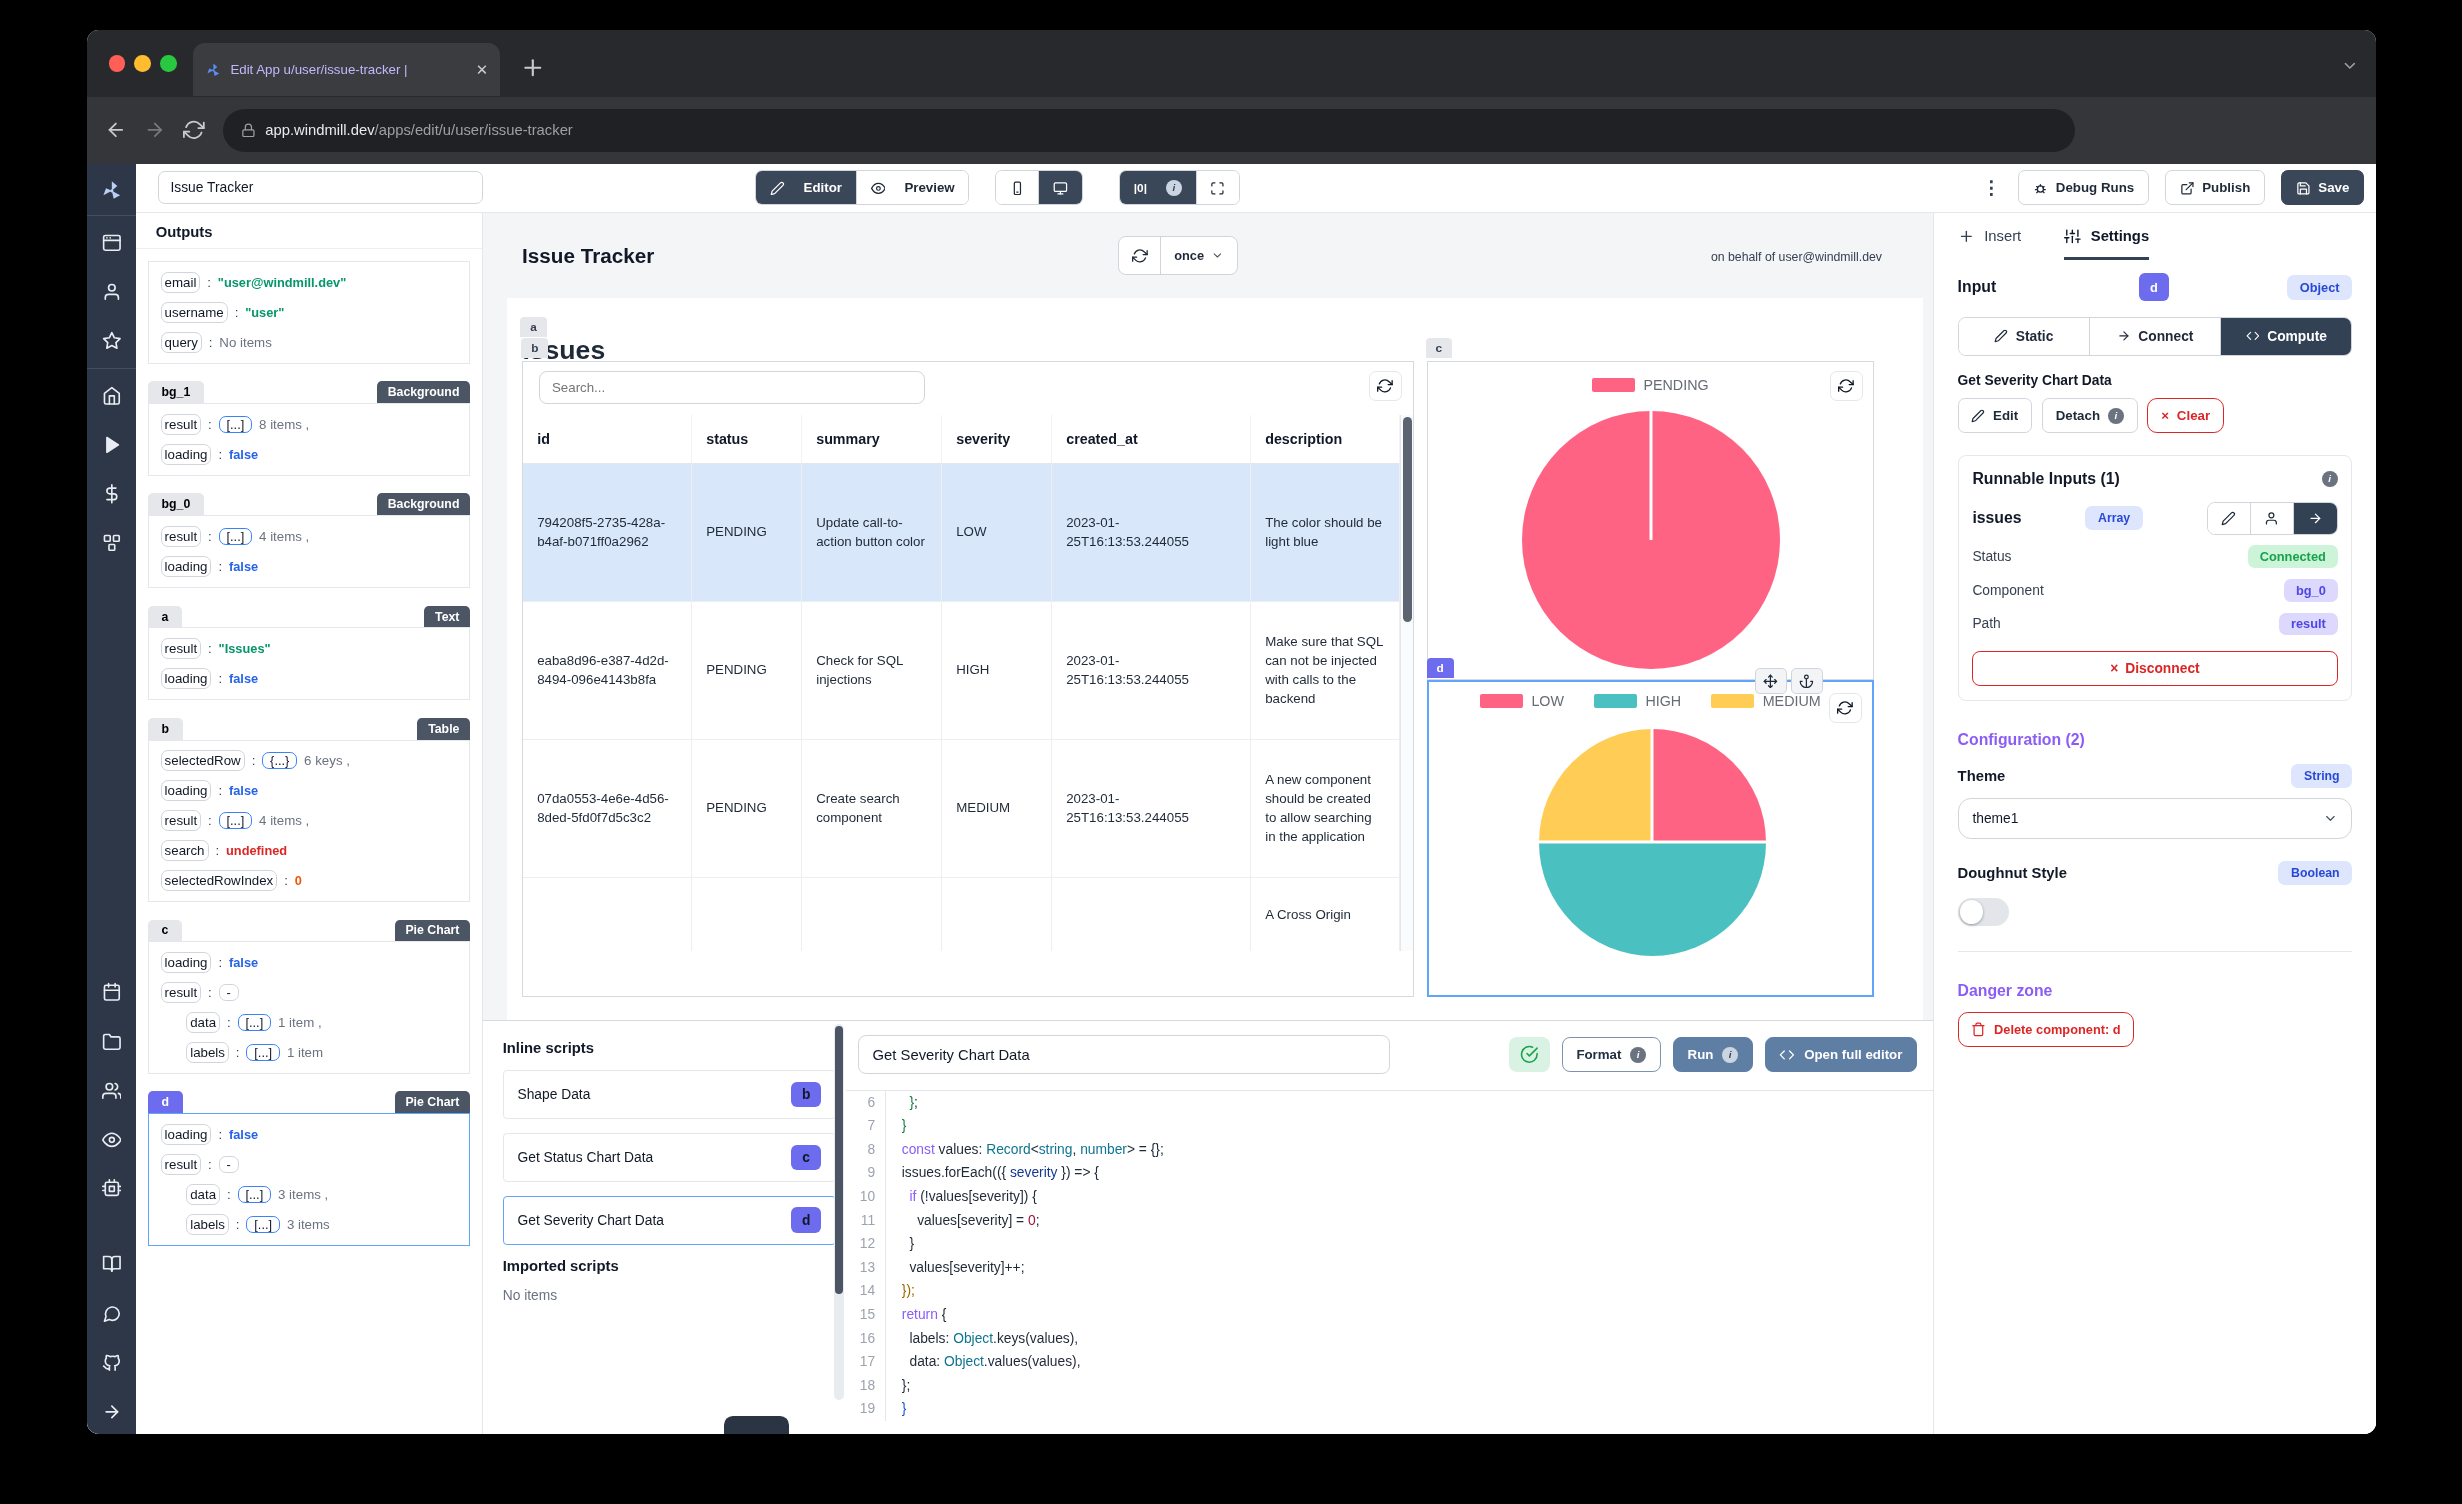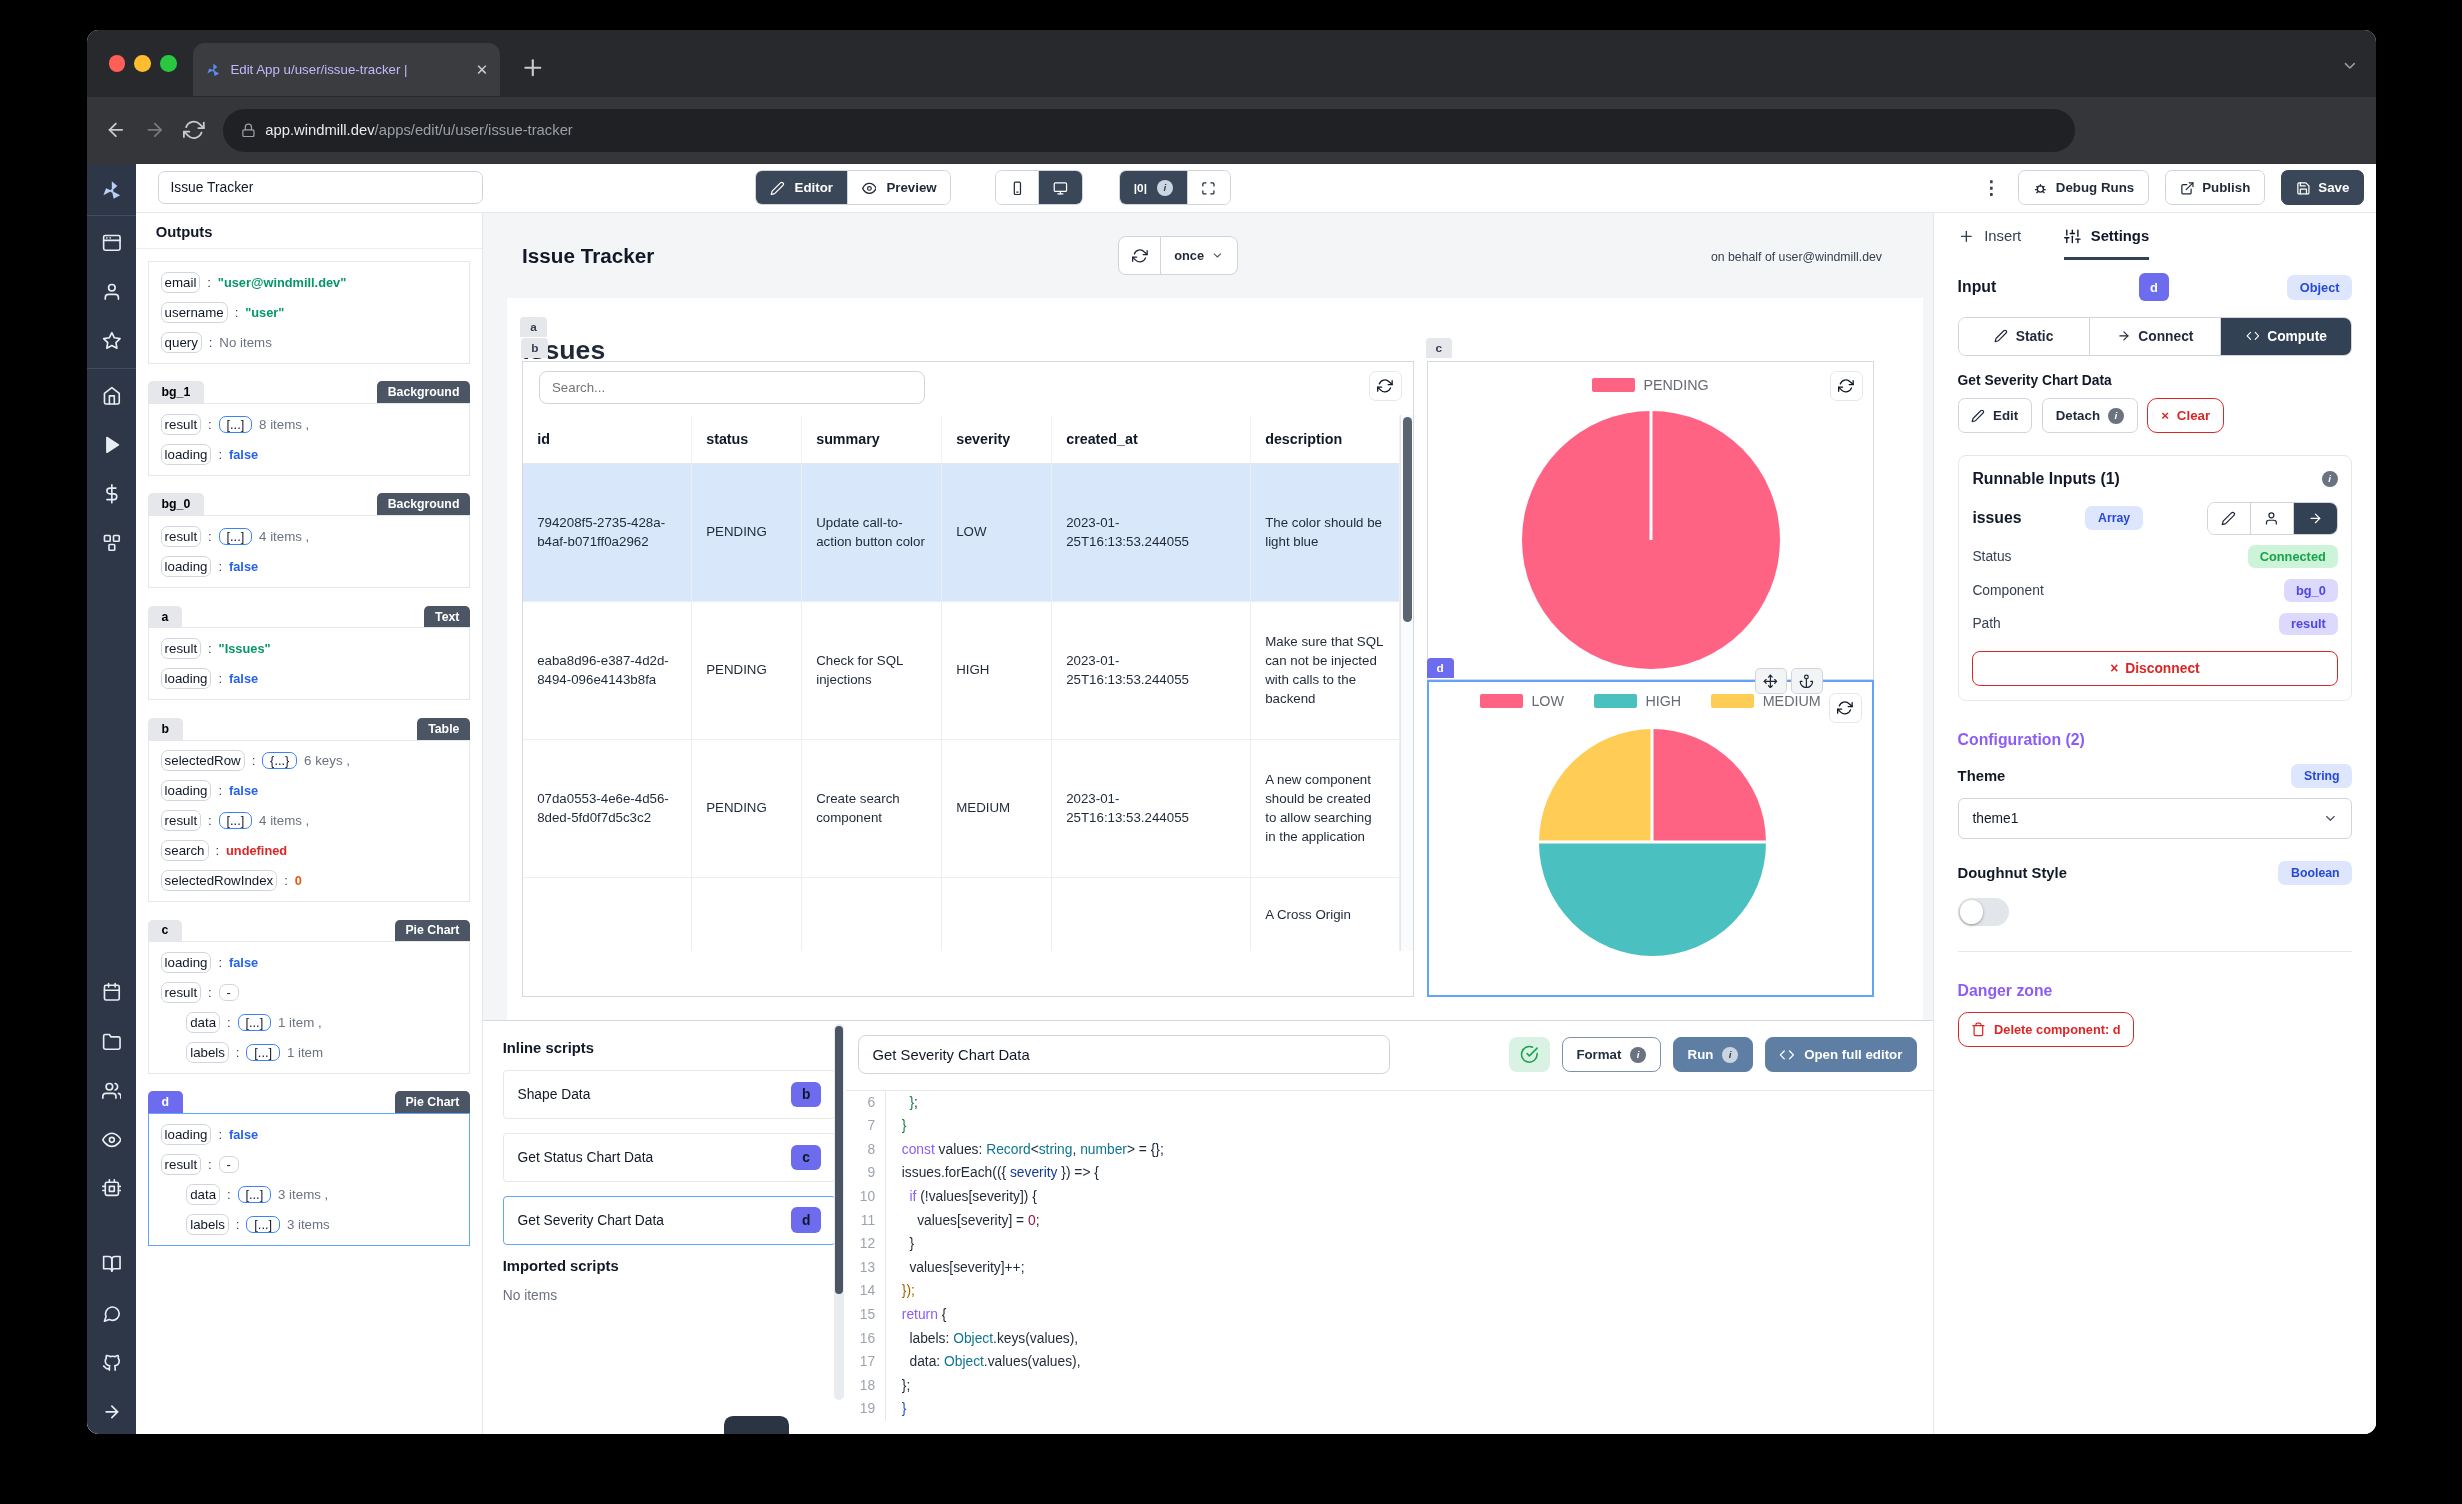--- a/index.html
+++ b/index.html
@@ -35,21 +35,21 @@
   .rail{position:absolute;left:0;top:0;width:49px;bottom:0;background:#2e3747;display:flex;flex-direction:column;align-items:center;}
   .rail .ric{width:19.7px;height:19.7px;color:#e8ecf3;margin:14.8px 0;}
   .rail .logo{width:23.6px;height:23.6px;color:#b9cdf5;margin:15.8px 0 9.9px;}
   .rail .sep{width:49px;height:1px;background:#424d60;margin:2px 0;}
   .rail .spacer{flex:1;}
   .rail .gap{height:25.6px;}
 
   .toolbar{position:absolute;left:49px;top:0;right:0;height:49px;background:#fff;border-bottom:1px solid #e5e7eb;}
   .name-input{position:absolute;left:21.7px;top:7.9px;width:325px;height:33px;border:1px solid #d1d5db;border-radius:6.9px;font-size:13.8px;color:#111827;padding:0 11.8px;outline:none;background:#fff;}
   .seg{position:absolute;display:flex;height:35px;top:6.9px;border-radius:6.9px;overflow:hidden;border:1px solid #d1d5db;}
-  .seg .sbtn{display:flex;align-items:center;gap:10px;padding:0 13.8px;background:#fff;color:#1f2937;font-size:13.3px;font-weight:600;border-right:1px solid #d1d5db;}
+  .seg .sbtn{display:flex;align-items:center;gap:19px;padding:0 13.8px;background:#fff;color:#1f2937;font-size:13.3px;font-weight:600;border-right:1px solid #d1d5db;}
   .seg .sbtn:last-child{border-right:none;}
   .seg .sbtn.on{background:#3a4758;color:#fff;}
   .sic{width:14.8px;height:14.8px;}
   .tb-right{position:absolute;right:11.8px;top:6.9px;display:flex;align-items:center;gap:15.8px;}
   .btn{display:flex;align-items:center;gap:7.9px;height:35px;padding:0 13.8px;border:1px solid #d1d5db;border-radius:6.9px;background:#fff;font-size:13.3px;font-weight:600;color:#1f2937;}
   .btn.dark{background:#3a4758;border-color:#3a4758;color:#fff;}
   .bic{width:14.8px;height:14.8px;}
   .menu-dots{color:#374151;font-size:18.7px;font-weight:700;margin-right:2px;}
   .infodot{width:15.8px;height:15.8px;border-radius:50%;background:#6b7280;color:#fff;font-size:9.9px;font-weight:700;display:inline-flex;align-items:center;justify-content:center;font-style:italic;}
   .infodot.lt{background:#cbd5e1;color:#334155;}
@@ -183,21 +183,21 @@
   .icoseg svg{width:14.8px;height:14.8px;}
   .kv{display:flex;align-items:center;justify-content:space-between;margin-top:10.8px;}
   .kv .k{font-size:13.8px;color:#374151;}
   .pillb{font-size:12.8px;font-weight:700;padding:3.9px 11.8px;border-radius:6.9px;}
   .pillb.green{background:#cdf4d9;color:#16a34a;}
   .pillb.indigo{background:#dcd9fc;color:#4f46e5;}
   .redout{margin-top:15.8px;height:35px;border:1px solid #dc2626;border-radius:7.9px;display:flex;align-items:center;justify-content:center;gap:6.9px;color:#dc2626;font-weight:700;font-size:13.8px;background:#fff;}
   .sect-title{font-size:15.8px;font-weight:700;color:#8b5cf6;margin-top:29.6px;}
   .cfgrow{display:flex;align-items:center;justify-content:space-between;margin-top:15.8px;}
   .cfgrow .lbl{font-size:14.8px;font-weight:600;color:#111827;}
-  .selbox{margin-top:9.9px;height:41px;border:1px solid #d1d5db;border-radius:6px;display:flex;align-items:center;justify-content:space-between;padding:0 13.8px;font-size:13.8px;color:#111827;background:#fff;}
+  .selbox{margin-top:9.9px;height:41px;border:1px solid #d1d5db;border-radius:13px;display:flex;align-items:center;justify-content:space-between;padding:0 13.8px;font-size:13.8px;color:#111827;background:#fff;}
   .toggle{margin-top:13.8px;width:51px;height:27.6px;background:#e2e5ea;border-radius:984px;position:relative;}
   .knob{position:absolute;left:2px;top:2px;width:23.6px;height:23.6px;background:#fff;border-radius:50%;box-shadow:0 1px 3px rgba(0,0,0,.35);}
   .hr{height:1px;background:#e5e7eb;margin-top:25.6px;}
   .delbtn{margin-top:11.8px;display:inline-flex;align-items:center;gap:7.9px;height:35px;padding:0 12.8px;border:1px solid #dc2626;border-radius:9.9px;color:#dc2626;font-size:12.8px;font-weight:700;background:#fff;}
   .delbtn svg{width:14.8px;height:14.8px;}
   svg{display:block;width:100%;height:100%;}
 </style>
 </head>
 <body>
 

